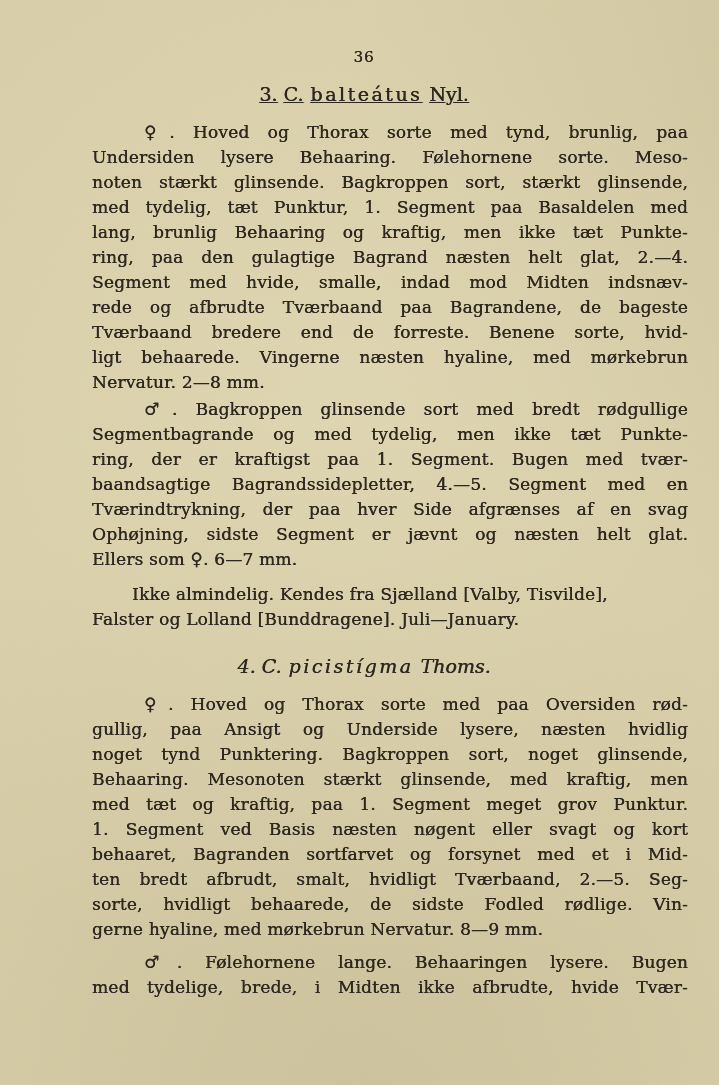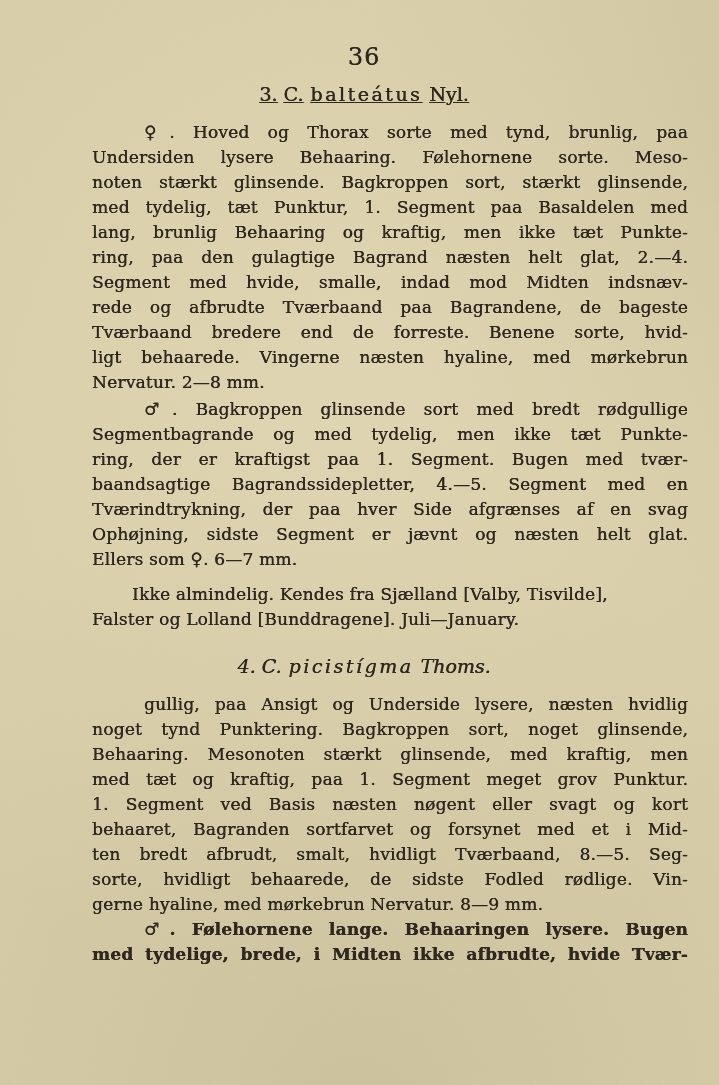--- a/index.html
+++ b/index.html
@@ -29,21 +29,21 @@
   .content {
     position: absolute;
     left: 92px;
     top: 0;
     width: 596px;
   }
   .pagenum {
     padding-top: 45px;
     text-align: center;
     padding-right: 52px;
-    font-size: 24px;
+    font-size: 15px;
     line-height: 24px;
     letter-spacing: 1px;
     text-shadow: 0.3px 0 0 currentColor;
   }
   .heading {
     margin: 0;
     text-align: center;
     padding-right: 52px;
     font-size: 19px;
     line-height: 26px;
@@ -70,21 +70,21 @@
   .para.end .line:last-child { text-align-last: left; }
   .para.note .line {
     text-align: left;
     text-align-last: left;
   }
   .para.note .line:first-child { text-indent: 40px; }
   .p-desc-f1 { margin-top: 13px; }
   .p-desc-m1 { margin-top: 2px; }
   .p-note-1  { margin-top: 10px; }
   .p-desc-f2 { margin-top: 13px; }
-  .p-desc-m2 { margin-top: 0px; font-weight: bold; }
+  .p-desc-m2 { margin-top: 8px; }
 </style>
 </head>
 <body>
 
 <div class="page">
 
   <svg class="grain" width="719" height="1085" xmlns="http://www.w3.org/2000/svg">
     <filter id="paperNoise">
       <feTurbulence type="fractalNoise" baseFrequency="0.55" numOctaves="2" seed="7" stitchTiles="stitch"></feTurbulence>
       <feColorMatrix type="matrix" values="0 0 0 0 0.60
@@ -133,27 +133,28 @@
           <div class="line">Falster og Lolland [Bunddragene]. Juli—January.</div>
         </div>
     </div>
 
     <div>
       <h2 class="heading heading-2">
         <span class="h-num">4.</span><span class="h-genus">C.</span><span class="h-species">picistígma</span><span class="h-author">Thoms.</span>
       </h2>
 
       <div class="para end p-desc-f2">
+          <div class="line">♀. Hoved og Thorax sorte med paa Oversiden rød-</div>
           <div class="line">gullig, paa Ansigt og Underside lysere, næsten hvidlig</div>
           <div class="line">noget tynd Punktering. Bagkroppen sort, noget glinsende,</div>
           <div class="line">Behaaring. Mesonoten stærkt glinsende, med kraftig, men</div>
           <div class="line">med tæt og kraftig, paa 1. Segment meget grov Punktur.</div>
           <div class="line">1. Segment ved Basis næsten nøgent eller svagt og kort</div>
           <div class="line">behaaret, Bagranden sortfarvet og forsynet med et i Mid-</div>
-          <div class="line">ten bredt afbrudt, smalt, hvidligt Tværbaand, 8.—5. Seg-</div>
+          <div class="line">ten bredt afbrudt, smalt, hvidligt Tværbaand, 2.—5. Seg-</div>
           <div class="line">sorte, hvidligt behaarede, de sidste Fodled rødlige. Vin-</div>
           <div class="line">gerne hyaline, med mørkebrun Nervatur. 8—9 mm.</div>
         </div>
 
       <div class="para p-desc-m2">
           <div class="line">♂. Følehornene lange. Behaaringen lysere. Bugen</div>
           <div class="line">med tydelige, brede, i Midten ikke afbrudte, hvide Tvær-</div>
         </div>
     </div>
 

